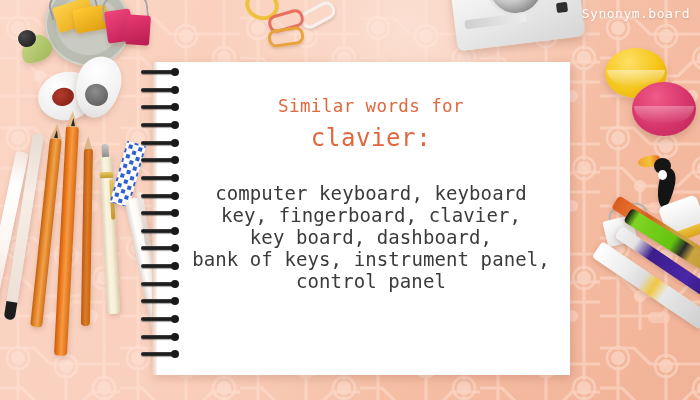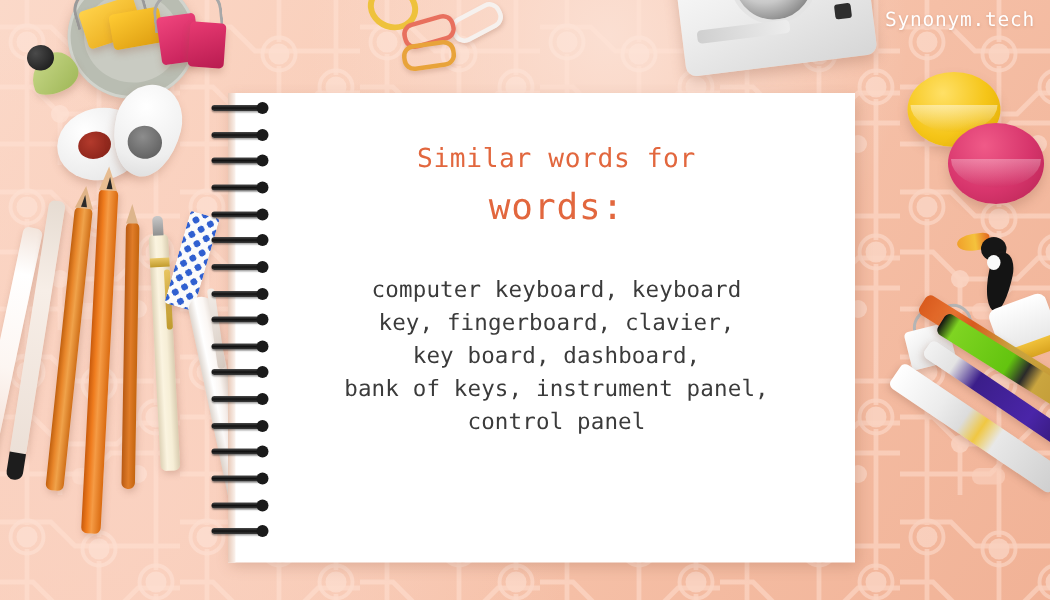--- a/index.html
+++ b/index.html
@@ -107,21 +107,21 @@
   }
   .title-word {
     margin-top: 8px;
     font-size: 24px;
     letter-spacing: 0.6px;
     color: #e2673e;
     white-space: nowrap;
   }
   .synonyms {
     margin-top: 30px;
-    font-size: 15px;
+    font-size: 19px;
     line-height: 22px;
     color: #3b3b3b;
     width: 360px;
     white-space: pre-line;
     letter-spacing: 0.1px;
   }
 
   
   .logo {
     position: absolute;
@@ -639,23 +639,23 @@
       <div class="coil" style="top: 196.118px;"></div>
       <div class="coil" style="top: 213.765px;"></div>
       <div class="coil" style="top: 231.412px;"></div>
       <div class="coil" style="top: 249.059px;"></div>
       <div class="coil" style="top: 266.706px;"></div>
       <div class="coil" style="top: 284.353px;"></div>
     </div>
 
   <div class="page-content">
     <div class="title-small">Similar words for</div>
-    <div class="title-word">words:</div>
+    <div class="title-word">clavier:</div>
     <div class="synonyms">computer keyboard, keyboard
 key, fingerboard, clavier,
 key board, dashboard,
 bank of keys, instrument panel,
 control panel</div>
   </div>
 
-  <div class="logo">Synonym.tech</div>
+  <div class="logo">Synonym.board</div>
 
 </div>
 
 </body></html>

